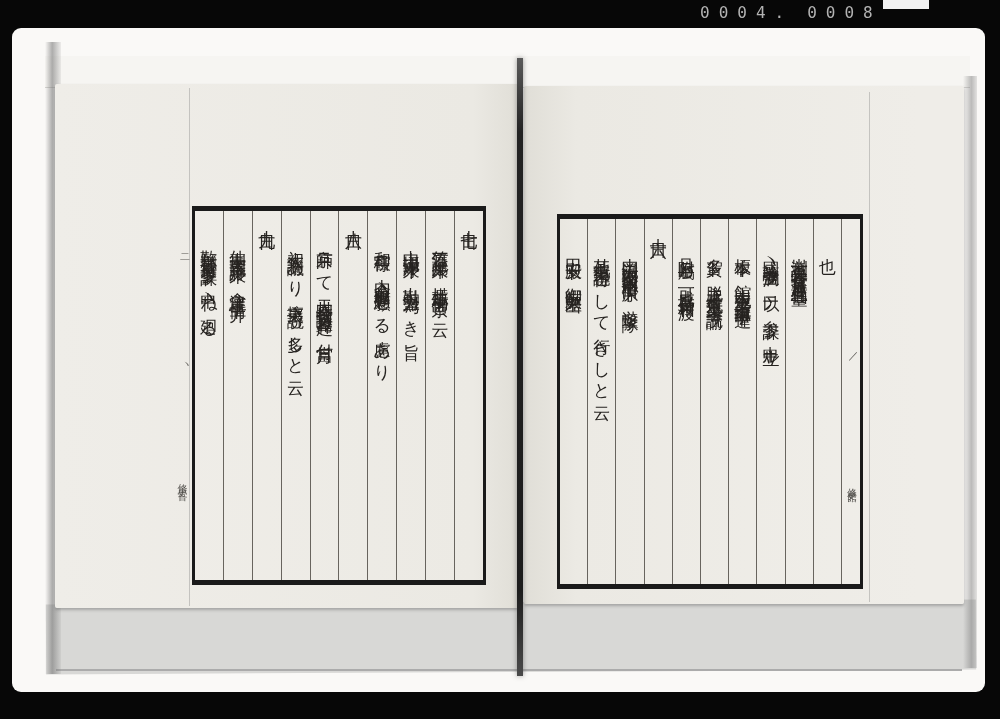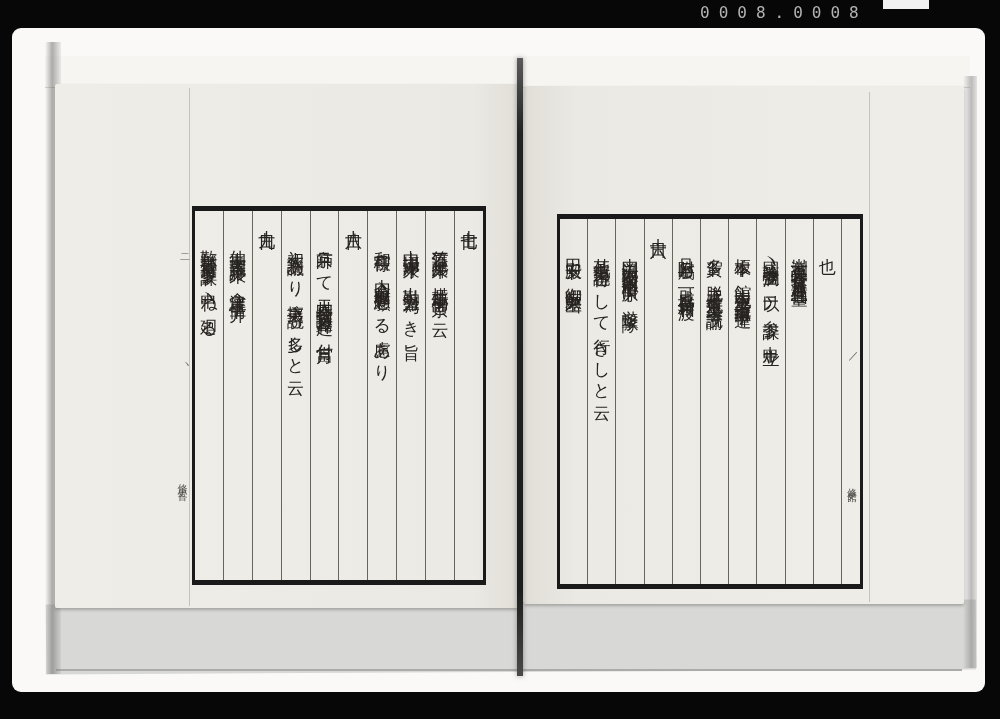--- a/index.html
+++ b/index.html
@@ -3,21 +3,21 @@
 <meta charset="utf-8">
 <style>
   html,body{margin:0;padding:0;background:#000;}
   .stage{position:relative;width:1000px;height:719px;background:#070707;overflow:hidden;
          font-family:"DejaVu Serif","Liberation Serif",serif;}
 
   
   .counter{position:absolute;left:700px;top:3px;color:#b3b3b3;
            font-family:"DejaVu Sans Mono","Liberation Mono",monospace;
            font-size:16px;letter-spacing:9px;white-space:nowrap;}
-  .counter .g2{}
+  .counter .g2{margin-left:14px;}
   .film-tab{position:absolute;left:883px;top:0;width:46px;height:9px;background:#f1f1f1;}
 
   
   .photo{position:absolute;left:12px;top:28px;width:973px;height:664px;
          background:#faf9f7;border-radius:9px;overflow:hidden;}
 
   .sheet-top{position:absolute;left:33px;top:28px;width:925px;height:31px;background:#f6f5f2;
              border-bottom:1px solid rgba(150,150,146,.35);}
   .backdrop-bottom{position:absolute;left:34px;top:574px;width:930px;height:70px;
                    background:#d8d8d6;transform:rotate(-.3deg);}
@@ -61,21 +61,21 @@
   .page-number{position:absolute;left:168px;top:222px;font-size:10px;color:#55534f;}
   .left-tick{position:absolute;left:170px;top:330px;font-size:9px;color:#6a6864;}
   .label-left{position:absolute;left:163px;top:448px;font-size:10px;letter-spacing:3px;}
 </style>
 </head>
 <body>
 
 <div class="stage">
 
   <div class="counter">
-    <span class="g1">0008.</span><span class="g2">0008</span>
+    <span class="g1">0004.</span><span class="g2">0008</span>
   </div>
   <div class="film-tab"></div>
 
   <div class="photo">
     <div class="sheet-top"></div>
     <div class="backdrop-bottom"></div>
     <div class="edge-line-bottom"></div>
     <div class="left-shadow"></div>
     <div class="right-edge"></div>
 

